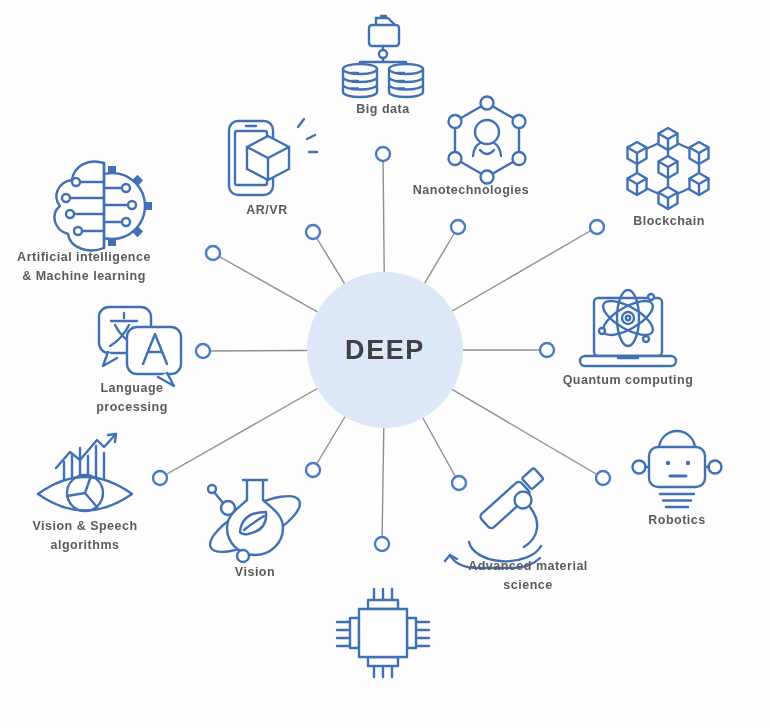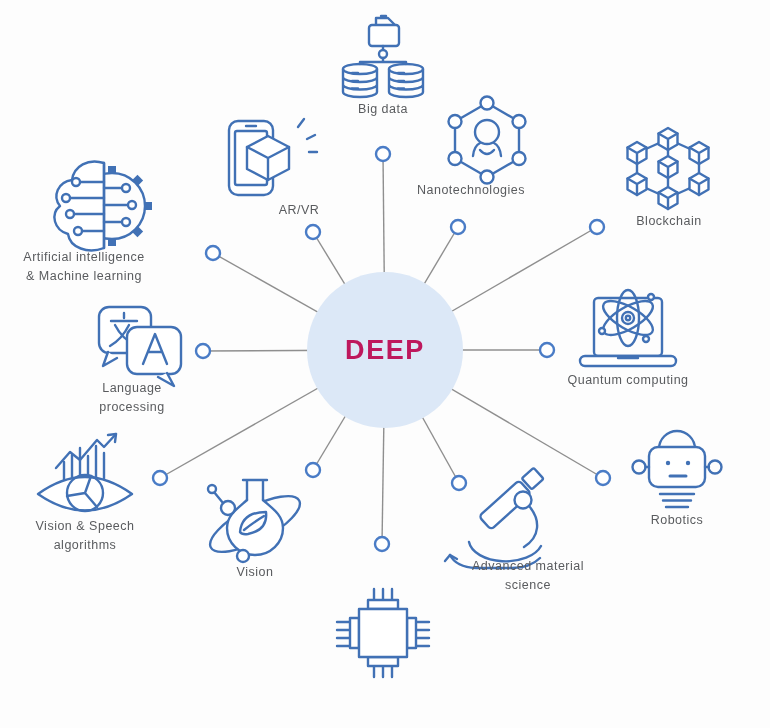--- a/index.html
+++ b/index.html
@@ -4,23 +4,23 @@
 <style>
   html,body{margin:0;padding:0;background:#fff;}
   .stage{position:relative;width:770px;height:728px;background:#fdfdfd;overflow:hidden;
          font-family:"Liberation Sans",sans-serif;}
   .diagram-svg{position:absolute;left:0;top:0;}
   .icons{stroke:#4171b5;fill:none;stroke-width:2.4;stroke-linecap:round;stroke-linejoin:round;}
   .spokes line{stroke:#8f8f8f;stroke-width:1.4;}
   .node-dot{fill:#ffffff;stroke:#4a7cc6;stroke-width:2.4;}
   .hub-circle{fill:#dce8f7;}
   .node-label{position:absolute;transform:translateX(-50%);text-align:center;white-space:pre-line;
-              color:#595b5e;font-size:12.5px;font-weight:400;letter-spacing:0.5px;line-height:1.55;}
+              color:#595b5e;font-size:12.5px;font-weight:700;letter-spacing:0.5px;line-height:1.55;}
   .hub-text{position:absolute;left:385px;top:350px;transform:translate(-50%,-50%);text-align:center;
-            color:#be185d;font-weight:800;font-size:27px;letter-spacing:1.6px;line-height:1.35;}
+            color:#404040;font-weight:800;font-size:27px;letter-spacing:1.6px;line-height:1.35;}
   .wfill{fill:#ffffff;}
 </style>
 </head>
 <body>
 
 <div class="stage">
 
 <svg class="diagram-svg" width="770" height="728" viewBox="0 0 770 728">
 
   <defs>
@@ -230,15 +230,15 @@
   <div class="node-label" style="left:677px;top:511px;text-align:right;">Robotics</div>
   <div class="node-label" style="left:502px;top:557px;margin-left:26px;">Advanced material
 science</div>
   <div class="node-label" style="left:255px;top:563px;">Vision</div>
   <div class="node-label" style="left:85px;top:517px;">Vision &amp; Speech
 algorithms</div>
   <div class="node-label" style="left:132px;top:379px;">Language
 processing</div>
   <div class="node-label" style="left:84px;top:248px;">Artificial intelligence
 &amp; Machine learning</div>
-  <div class="node-label" style="left:267px;top:201px;margin-left:32px;">AR/VR</div>
+  <div class="node-label" style="left:267px;top:201px;">AR/VR</div>
 
 </div>
 
 </body></html>

